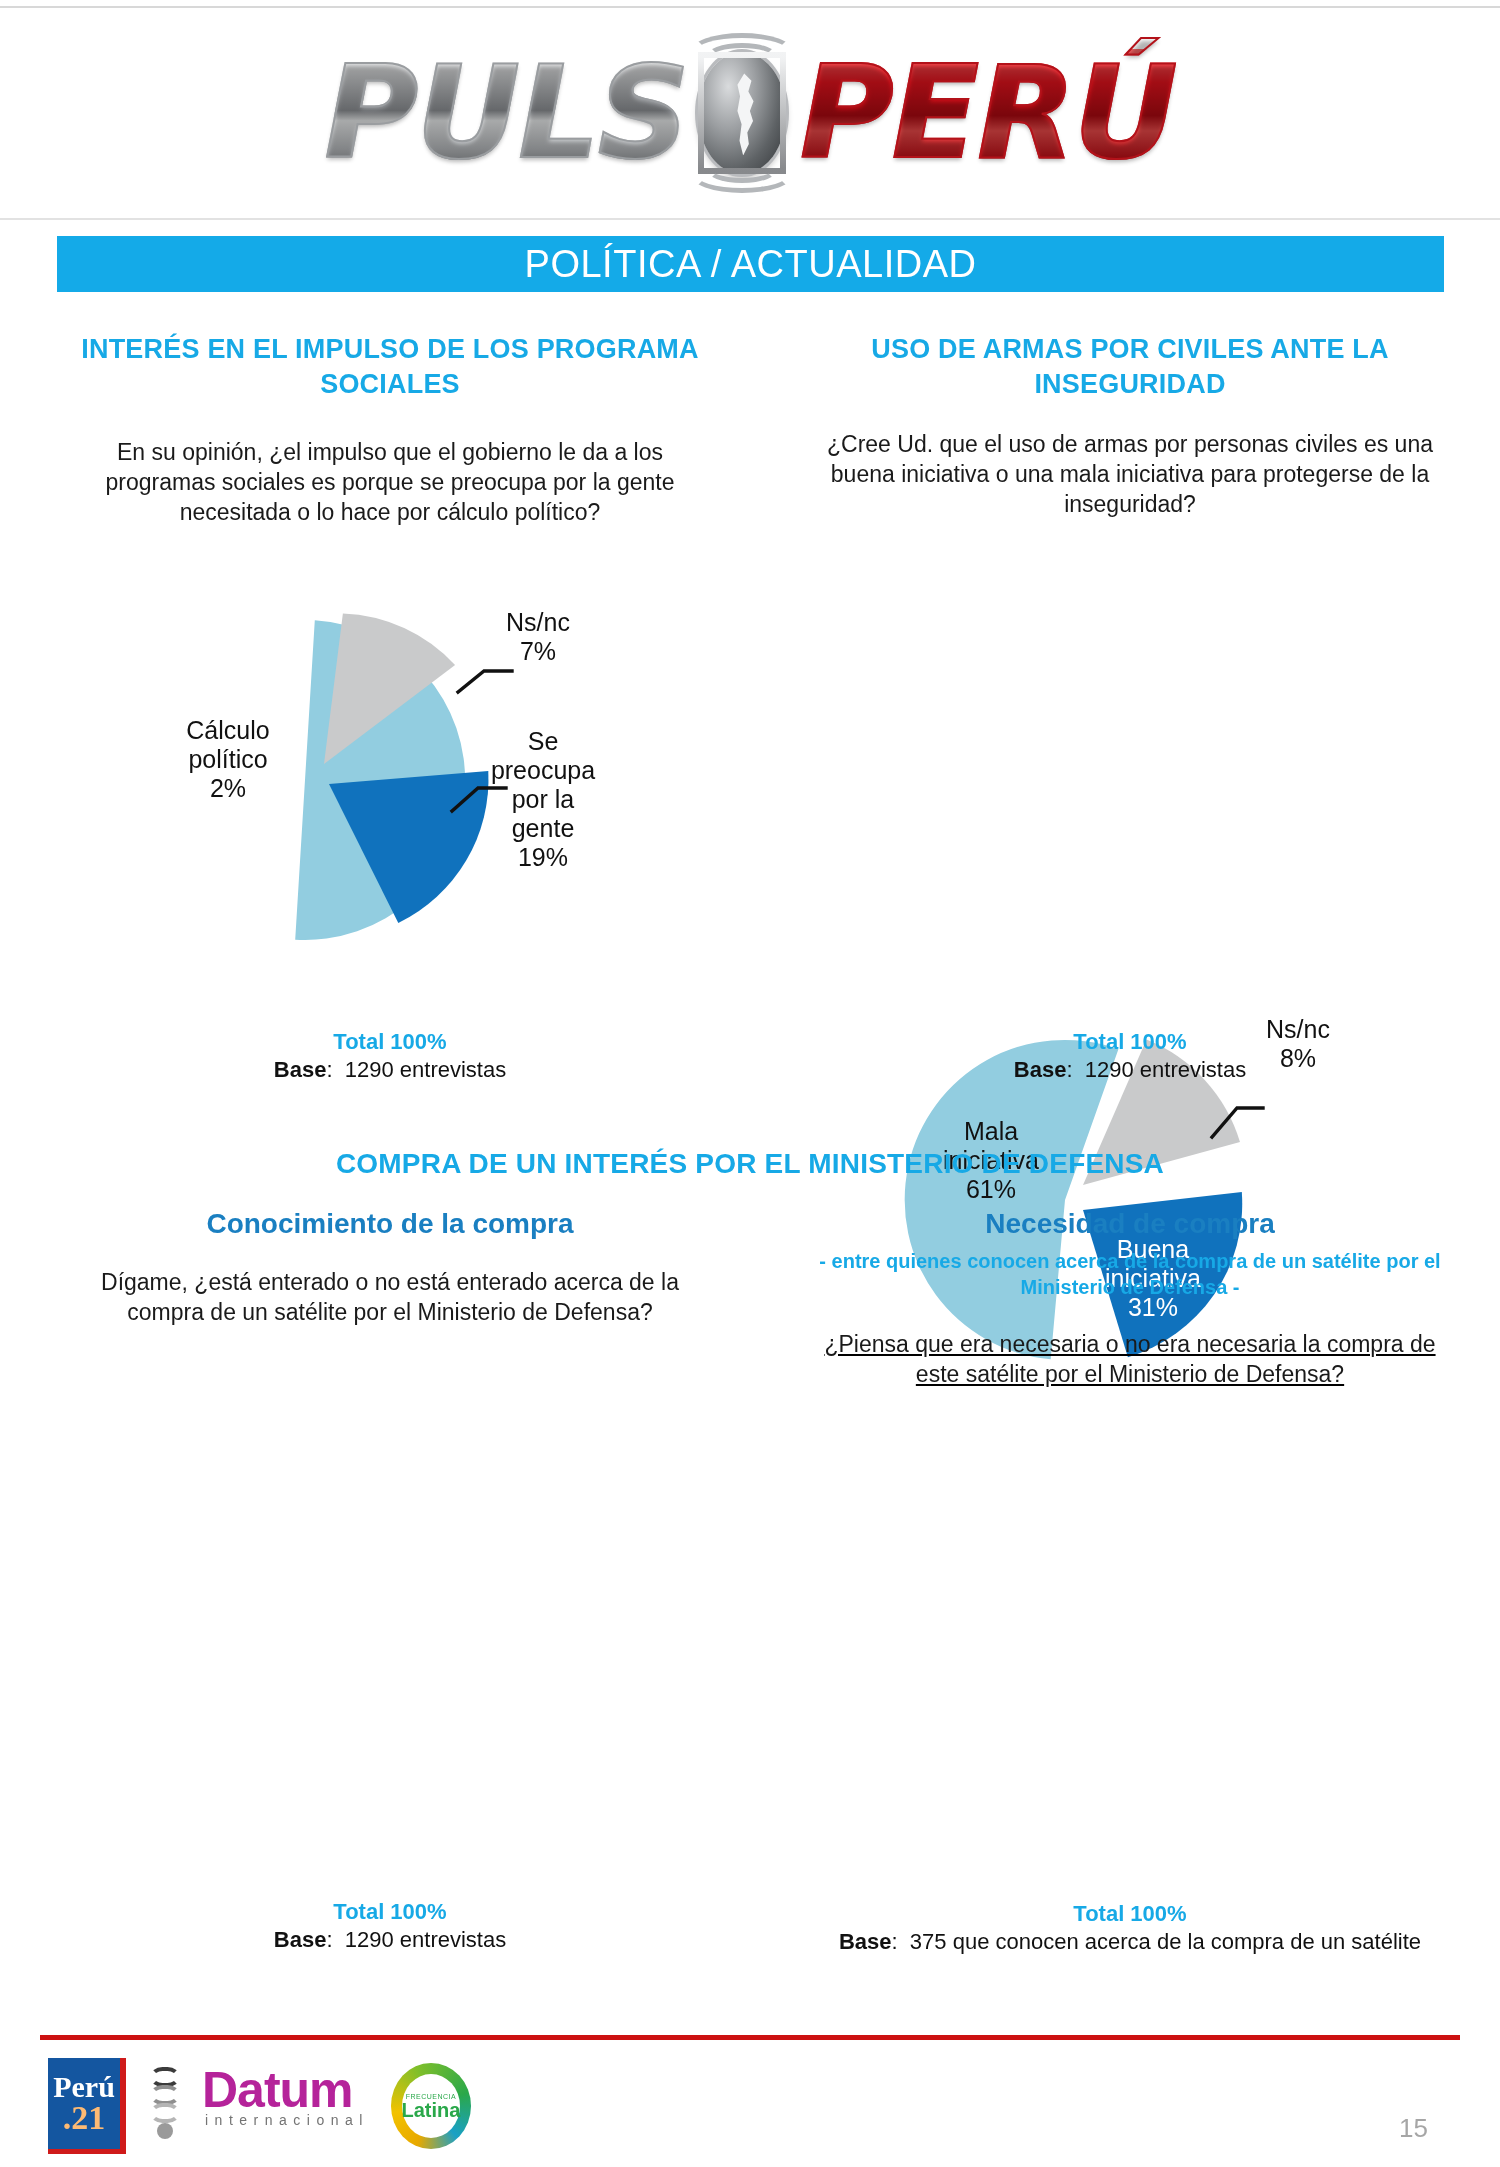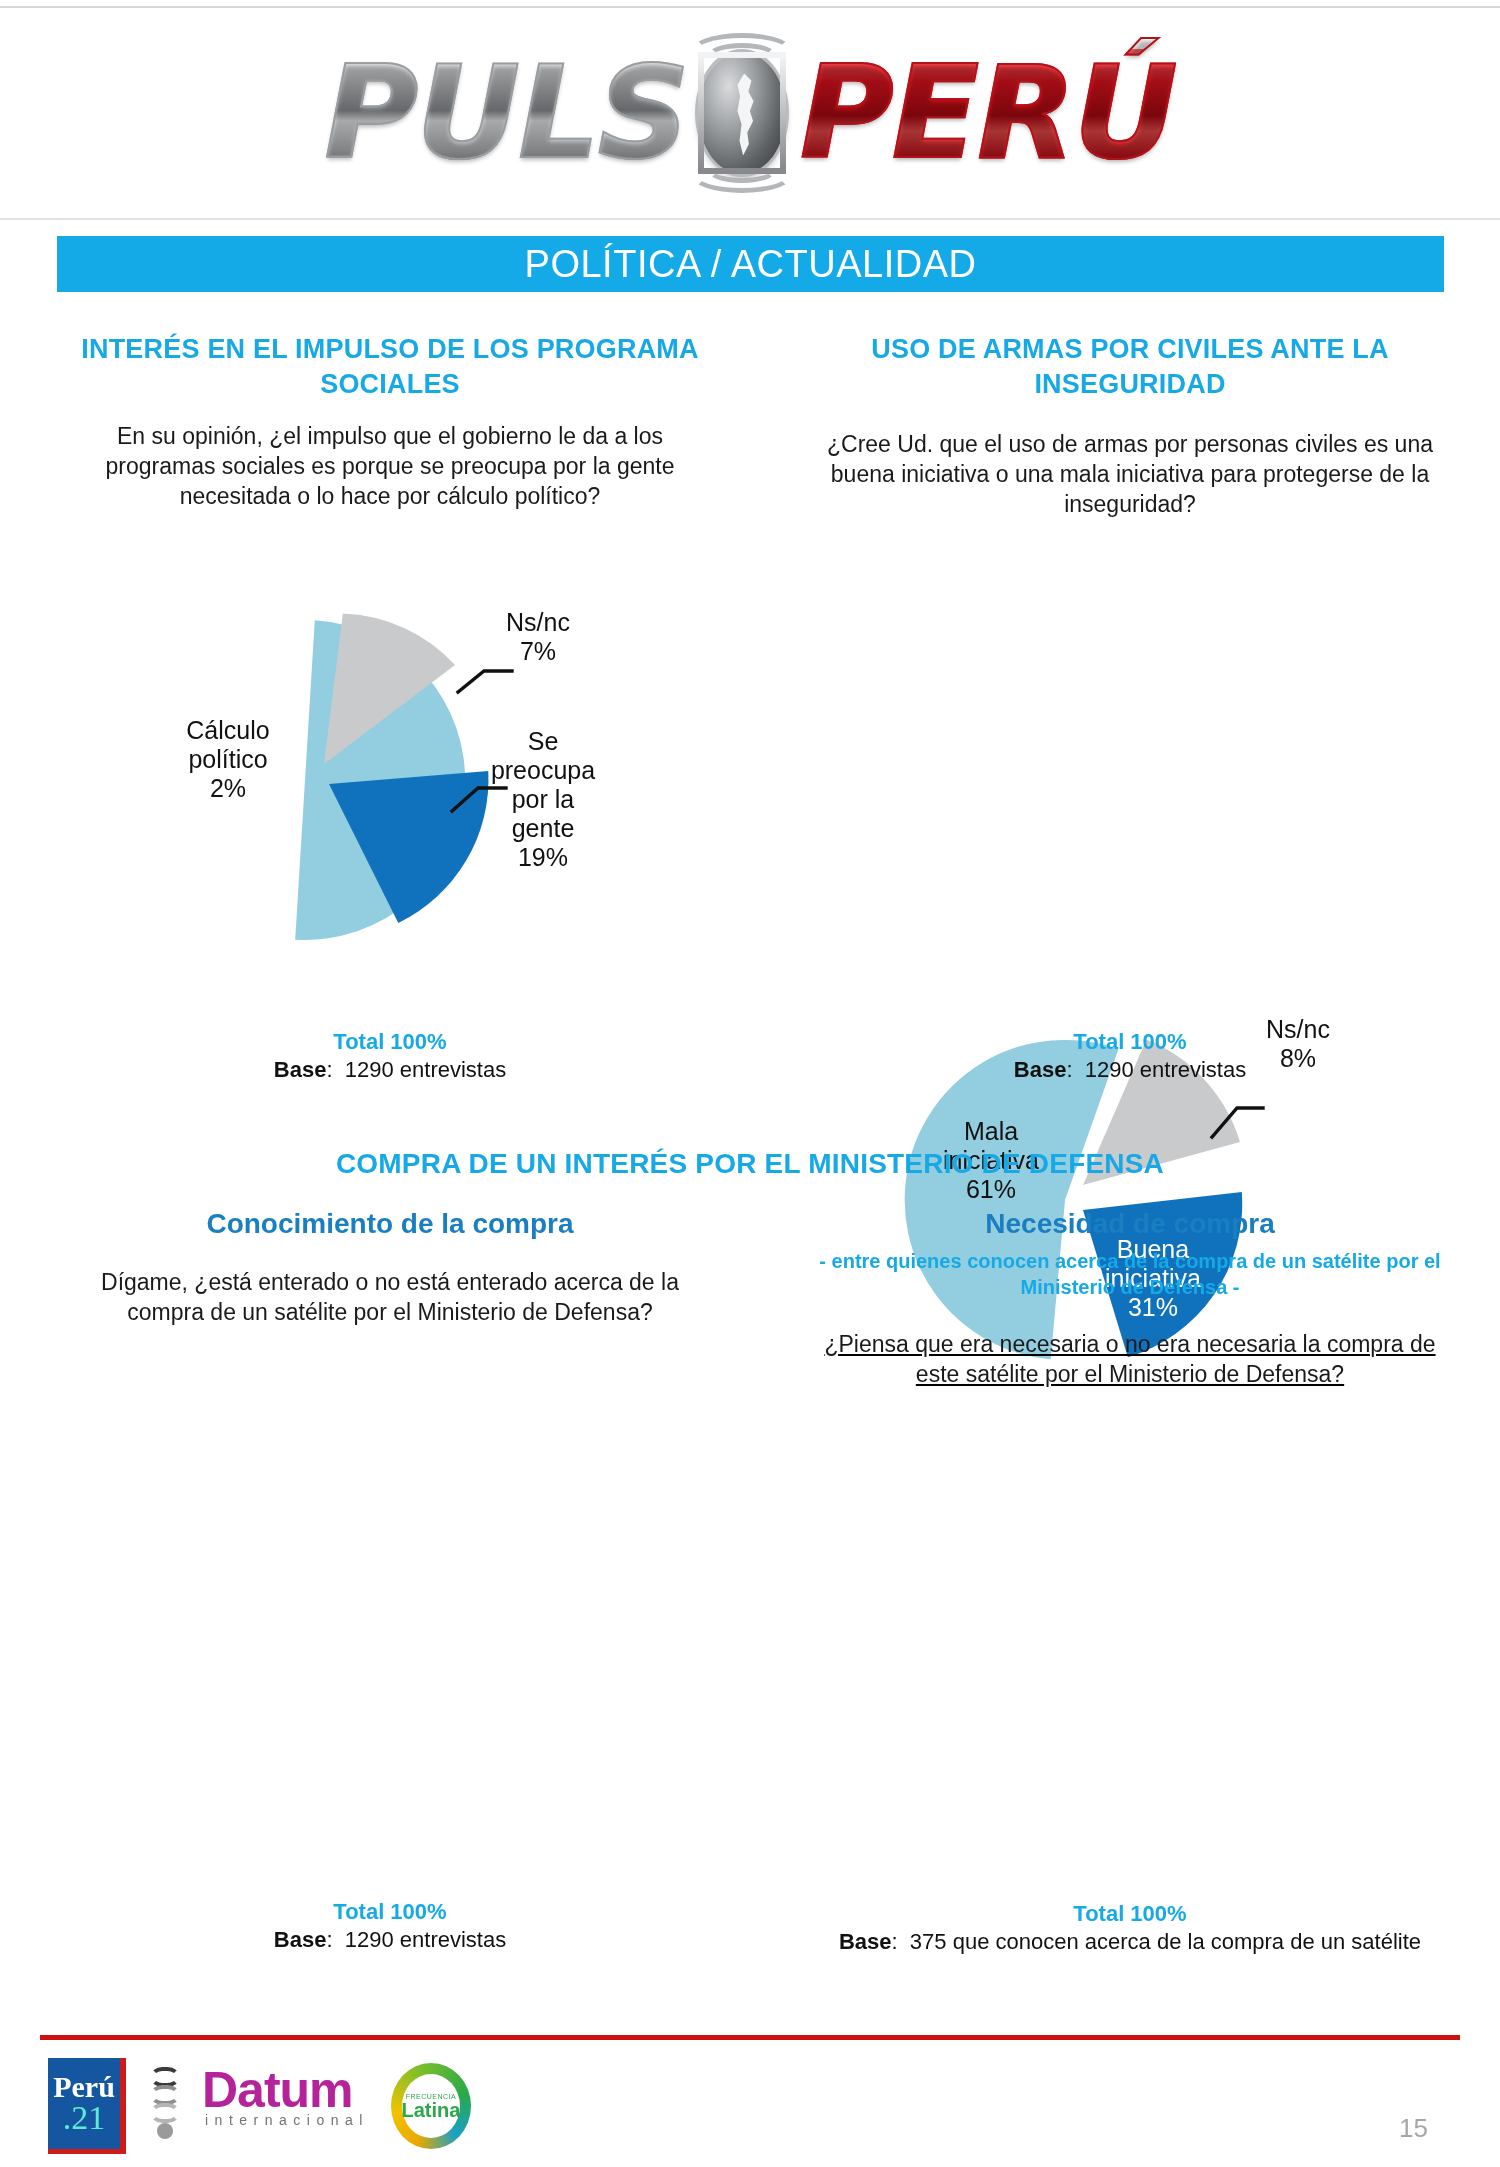--- a/index.html
+++ b/index.html
@@ -134,21 +134,21 @@
   }
   .footer-logos { position: absolute; left: 48px; top: 2058px; display: flex; align-items: center; gap: 22px; }
 
   .peru21 {
     width: 78px; height: 96px; background: #1456a0; border-right: 6px solid #cf1a1a;
     border-bottom: 5px solid #cf1a1a;
     display: flex; flex-direction: column; align-items: center; justify-content: center;
     font-family: "Liberation Serif", serif; color: #fff; line-height: .96;
   }
   .peru21 .l1 { font-size: 30px; font-weight: 700; }
-  .peru21 .l2 { font-size: 34px; font-weight: 400; color: #5eead4; }
+  .peru21 .l2 { font-size: 34px; font-weight: 700; color: #fdba74; }
 
   .datum { display: flex; align-items: flex-start; gap: 20px; }
   .dna { width: 34px; height: 78px; position: relative; }
   .dna .b {
     position:absolute; left:2px; width: 30px; height: 20px;
     border: 4px solid #3b3b3b; border-radius: 50%/60%;
     border-left-color: transparent; border-right-color: transparent;
   }
   .dna .b:nth-child(1){ top: 0; }
   .dna .b:nth-child(2){ top: 18px; border-color:#8f8f8f; border-left-color:transparent; border-right-color:transparent;}
@@ -199,21 +199,21 @@
   <div class="section-banner">
     <span>POLÍTICA / ACTUALIDAD</span>
   </div>
 
   <div class="panel" style="left:60px; top:332px; width:660px;">
     <div class="chart-title">
       <span>INTERÉS EN EL IMPULSO DE LOS PROGRAMA SOCIALES</span>
     </div>
   </div>
 
-  <div class="panel" style="left:60px; top:422px; width:660px;">
+  <div class="panel" style="left:60px; top:438px; width:660px;">
     <div class="chart-question">En su opinión, ¿el impulso que el gobierno le da a los programas sociales es porque se preocupa por la gente necesitada o lo hace por cálculo político?</div>
   </div>
 
   <div class="panel pie-area" style="left:60px; top:575px; width:660px; height:420px;">
     <svg width="660" height="420" viewBox="0 0 660 420">
 
       <path d="M 245 205 L 235.2 364.7 A 160 160 0 1 0 254.8 45.3 Z" fill="#92cde0"></path>
 
       <path d="M 264 189 L 282.9 38.5 A 160 160 0 0 1 395.1 90.1 Z" fill="#c9cacb"></path>
 

